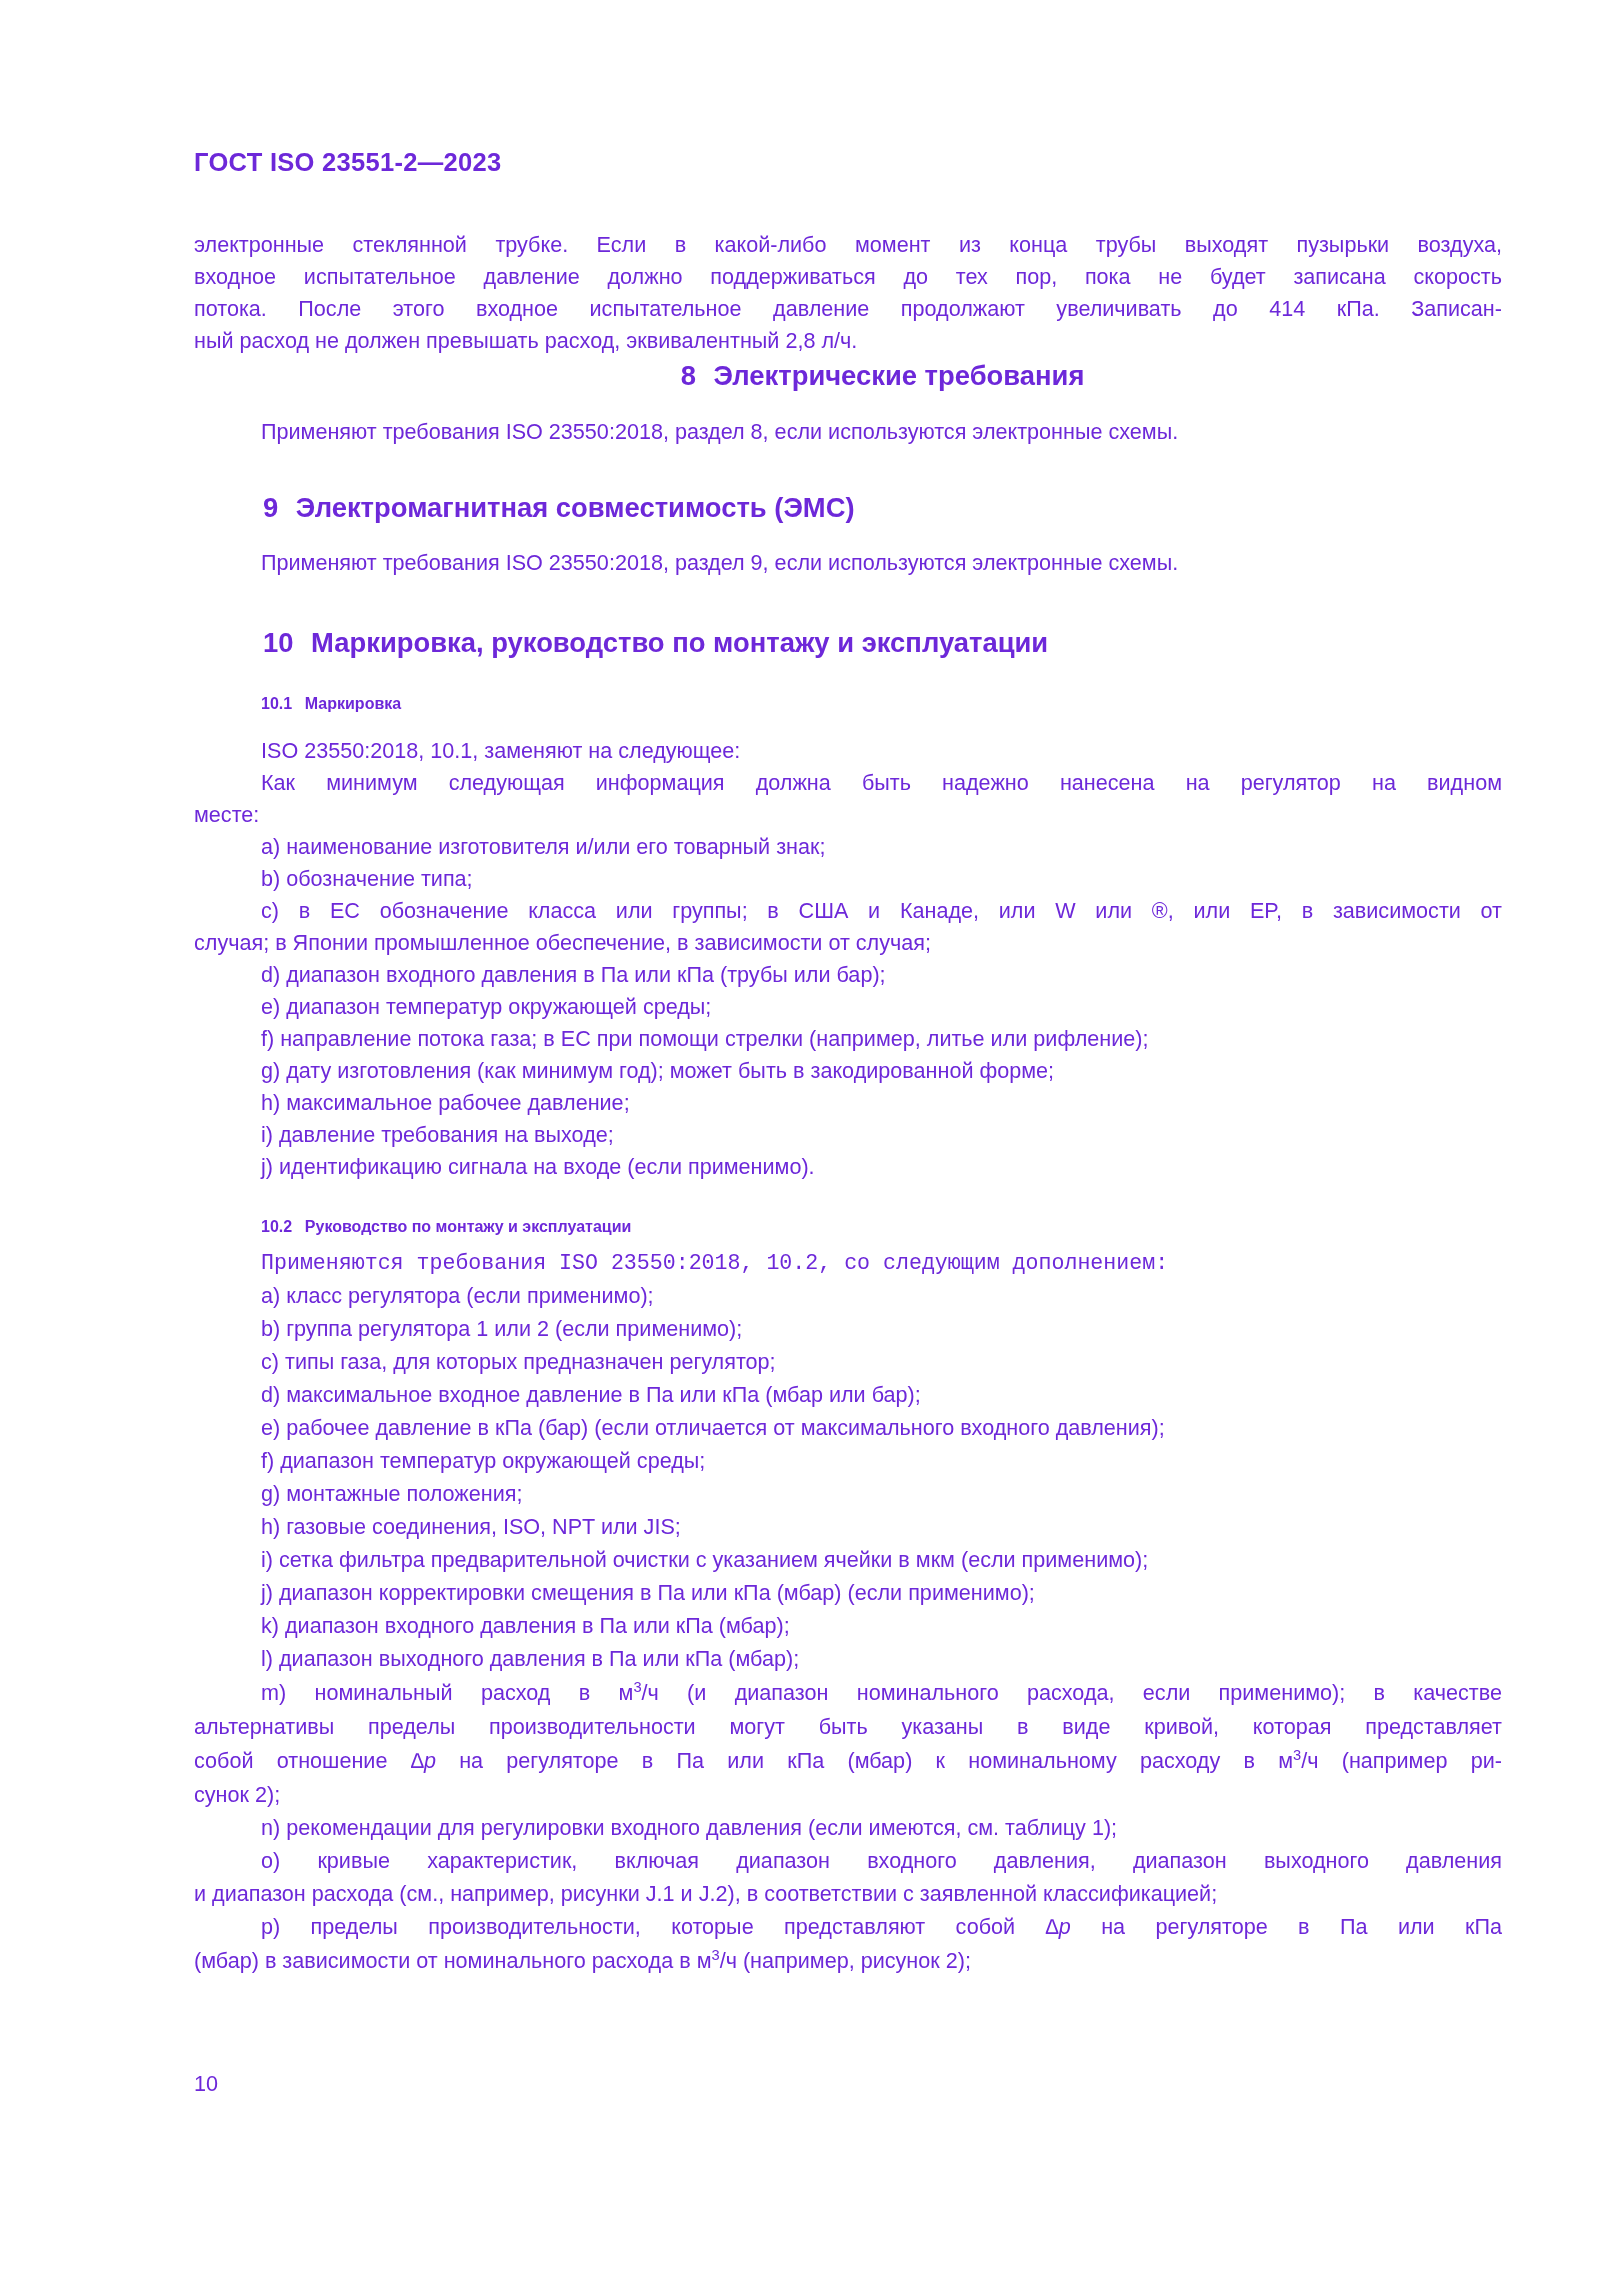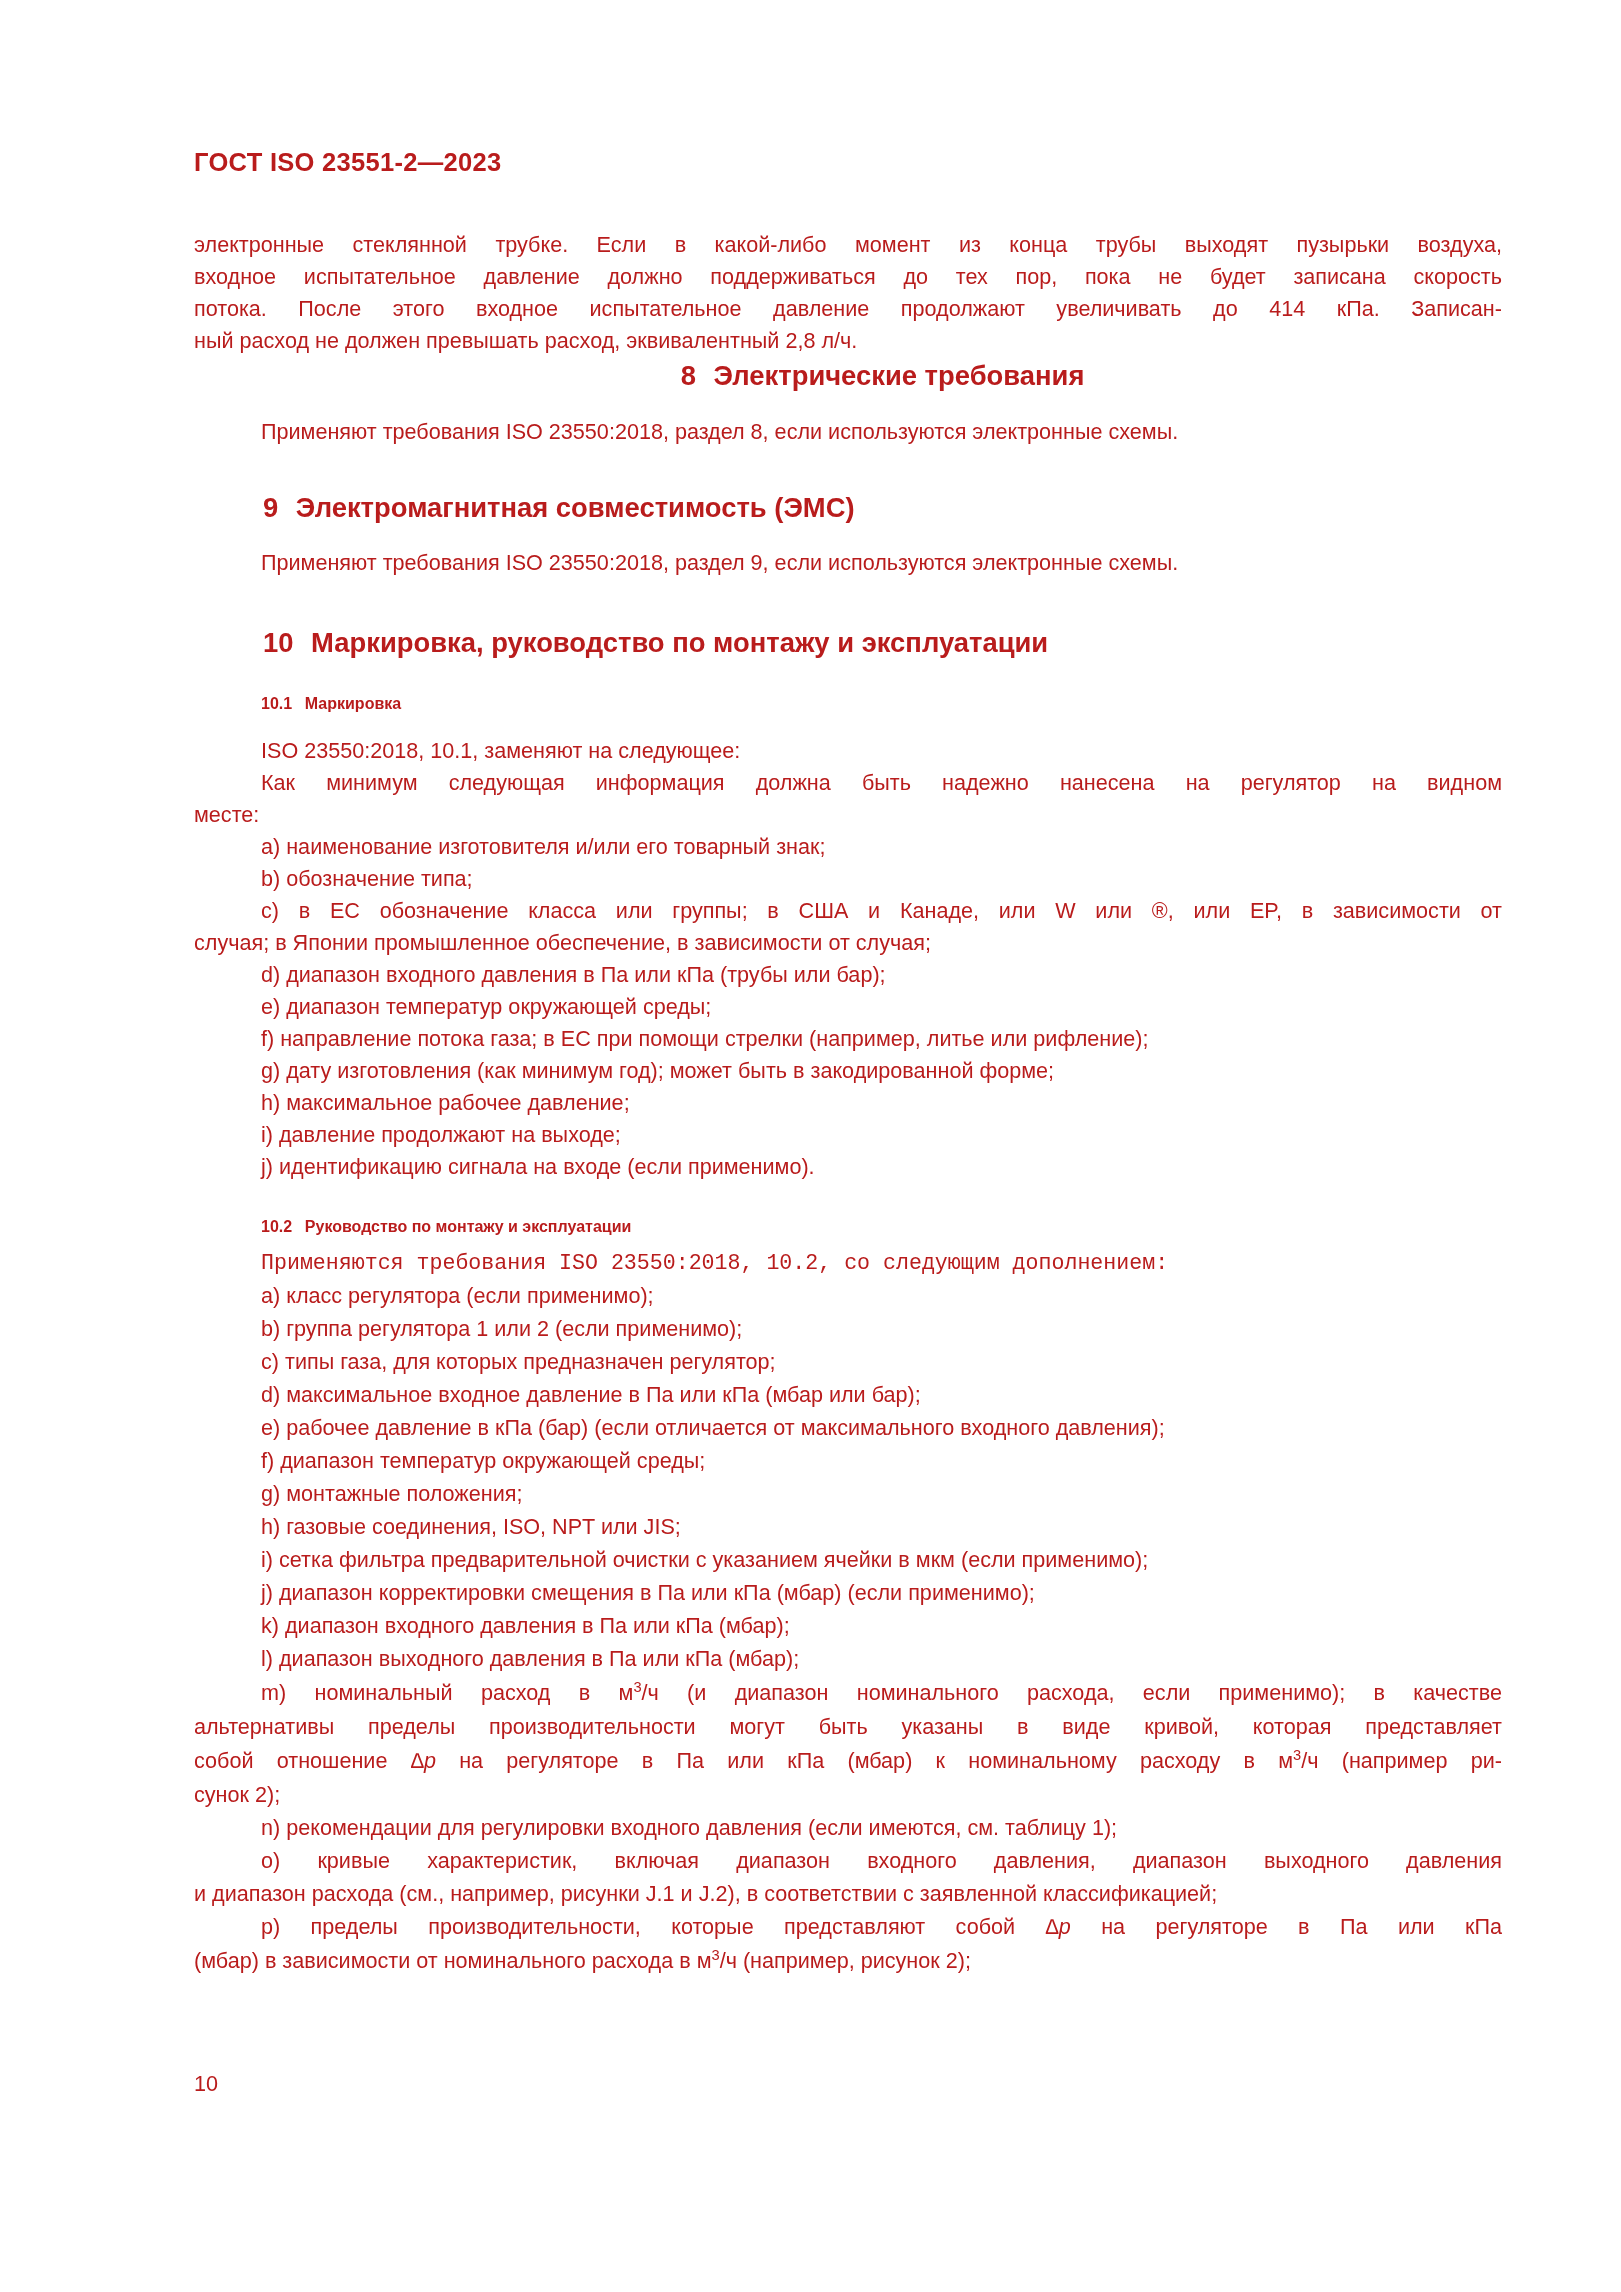--- a/index.html
+++ b/index.html
@@ -1,21 +1,21 @@
 <!DOCTYPE html>
 <html><head>
 <meta charset="utf-8">
 <style>
   html,body{margin:0;padding:0;background:#e8e8e8;}
   .page{
     position:relative;
     width:1621px;height:2293px;
     background:#ffffff;
     font-family:"Liberation Sans",sans-serif;
-    color:#b91c1c;
+    color:#6d28d9;
     overflow:hidden;
     margin:0 auto;
   }
   .content{position:absolute;left:194px;top:147px;width:1308px;}
   .doc-code{font-size:25.5px;line-height:31px;font-weight:700;letter-spacing:0.3px;}
   .para{font-size:21.6px;line-height:32px;}
   .line{text-align:justify;text-align-last:justify;}
   .line.last{text-align-last:left;}
   .line.ind{text-indent:67px;}
   .line.tall{line-height:35px;}
@@ -100,21 +100,21 @@
         <div class="para">
           <div class="line last ind">f) направление потока газа; в ЕС при помощи стрелки (например, литье или рифление);</div>
         </div>
         <div class="para">
           <div class="line last ind">g) дату изготовления (как минимум год); может быть в закодированной форме;</div>
         </div>
         <div class="para">
           <div class="line last ind">h) максимальное рабочее давление;</div>
         </div>
         <div class="para">
-          <div class="line last ind">i) давление продолжают на выходе;</div>
+          <div class="line last ind">i) давление требования на выходе;</div>
         </div>
         <div class="para">
           <div class="line last ind">j) идентификацию сигнала на входе (если применимо).</div>
         </div>
       </div>
 
     <div class="h2 mt-sub2">
       <span class="hnum">10.2</span><span>Руководство по монтажу и эксплуатации</span>
     </div>
     <div class="para mt-p2">

